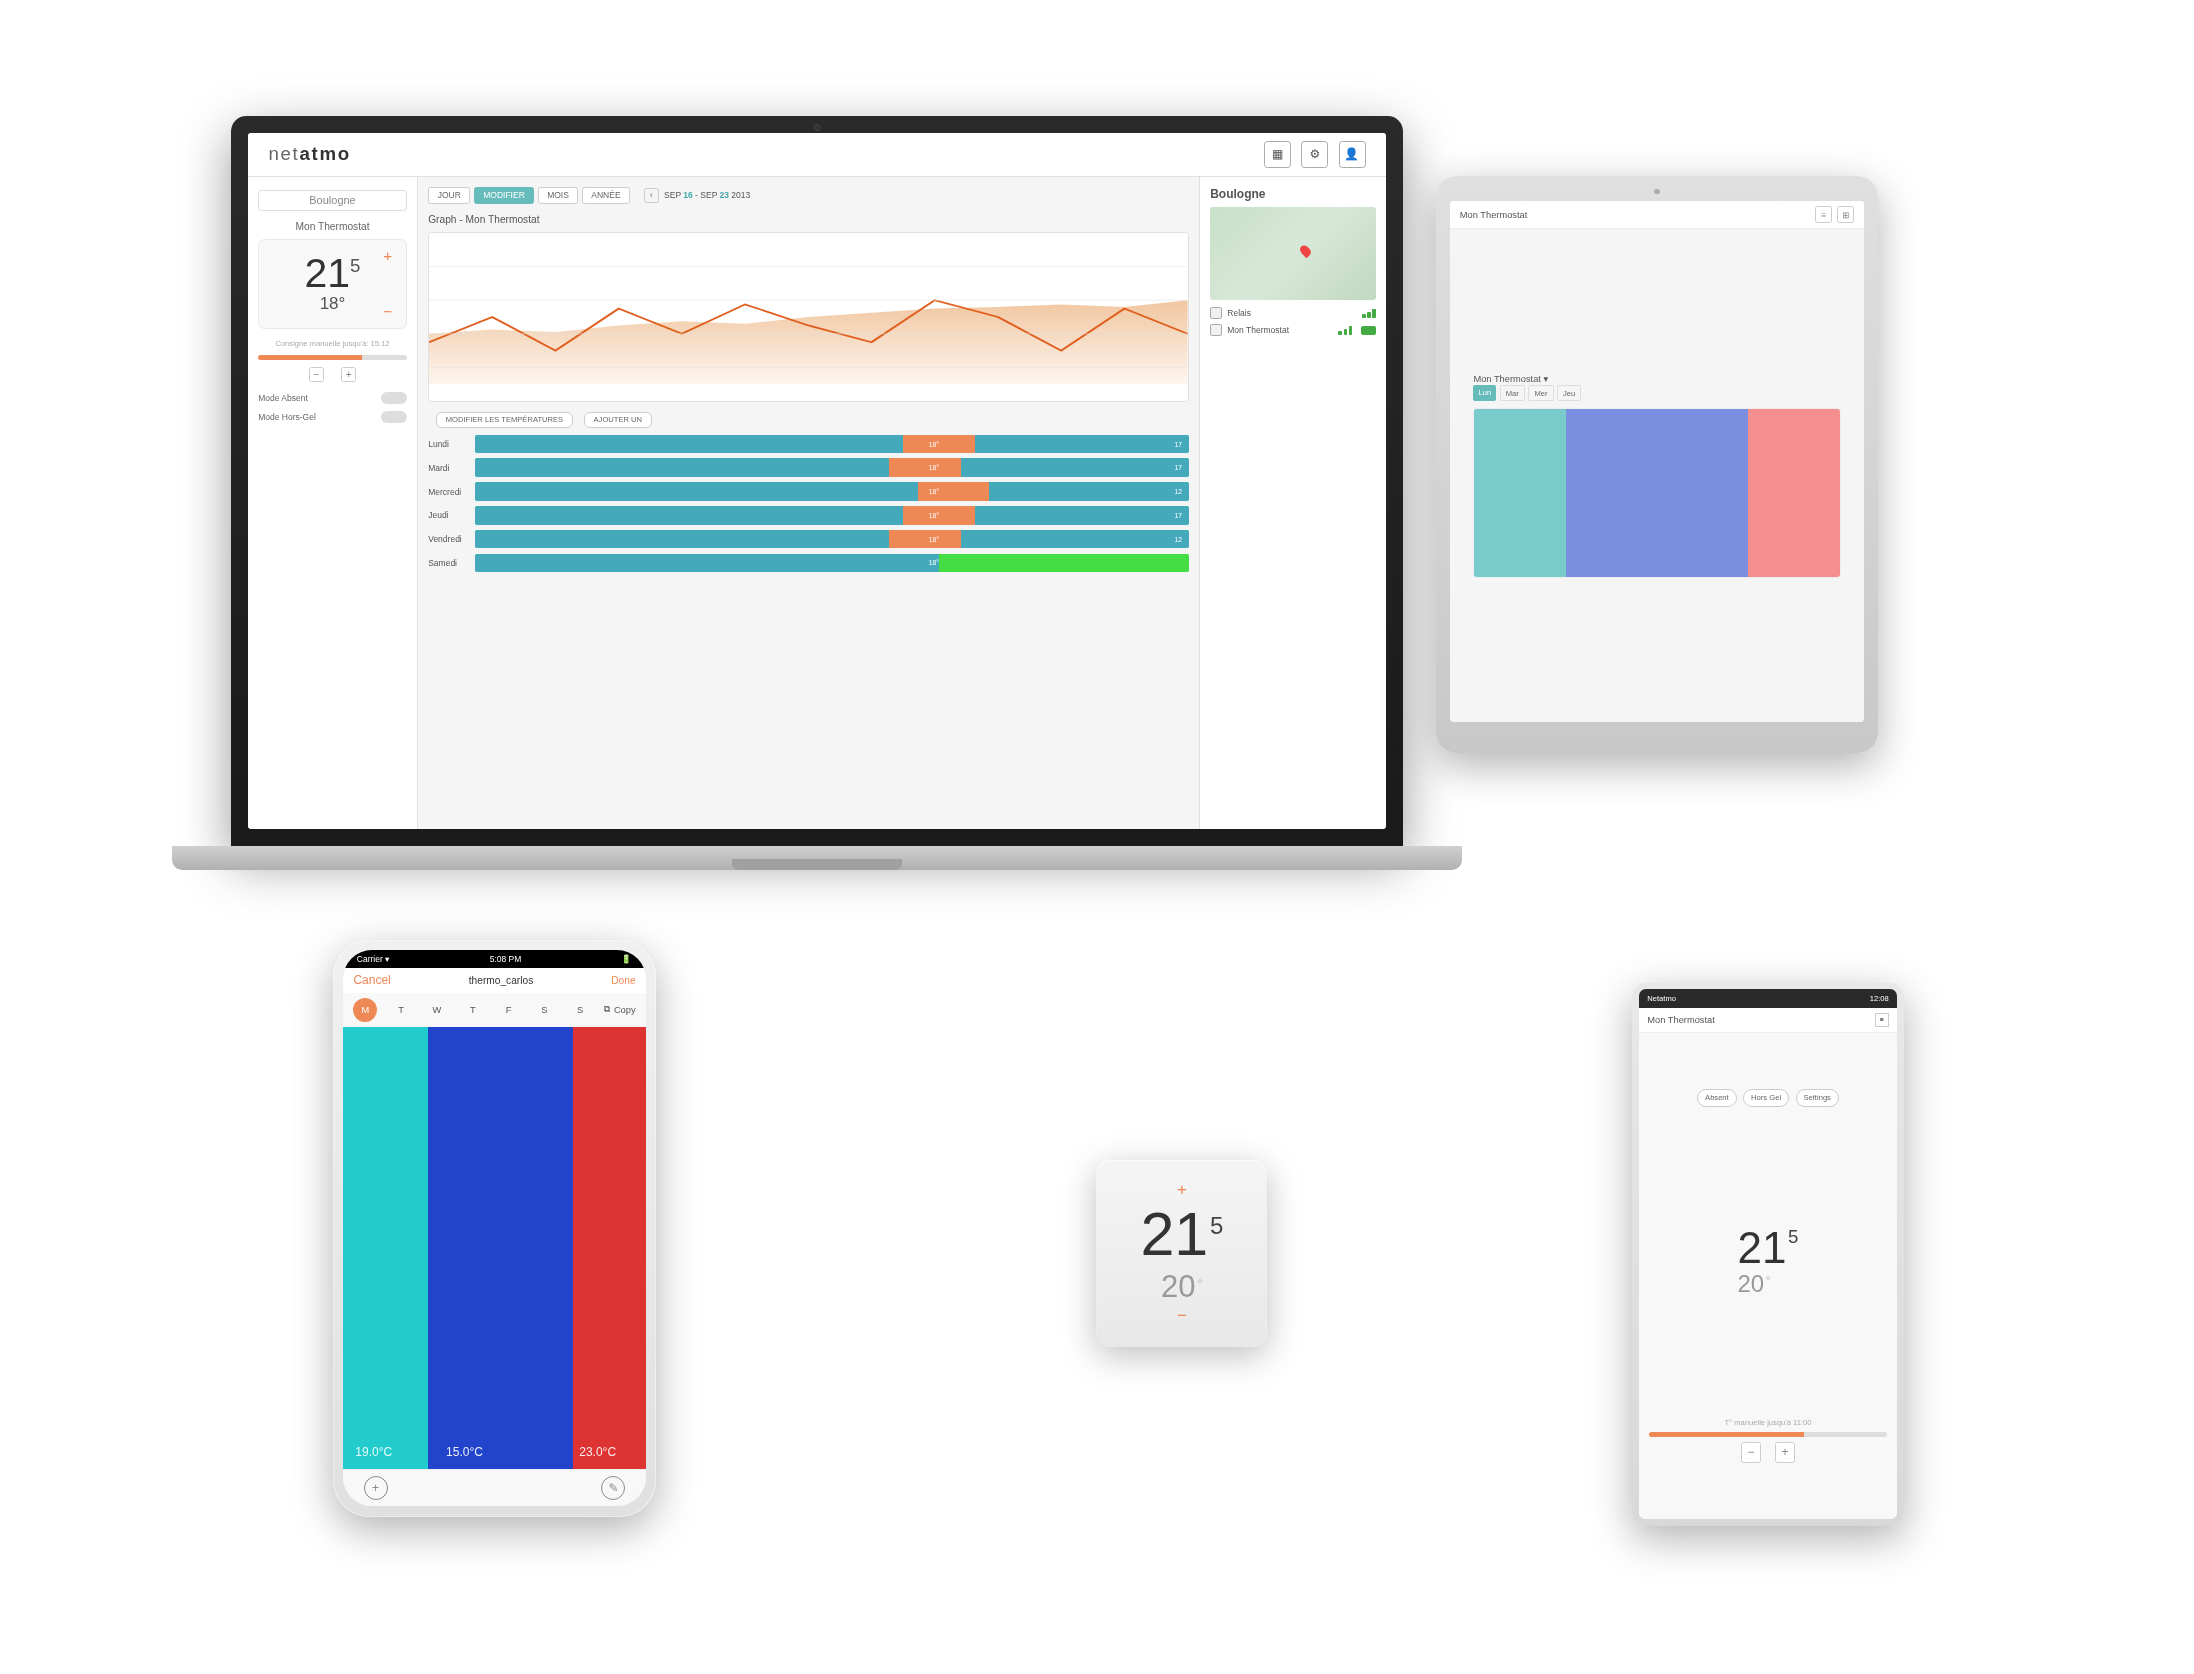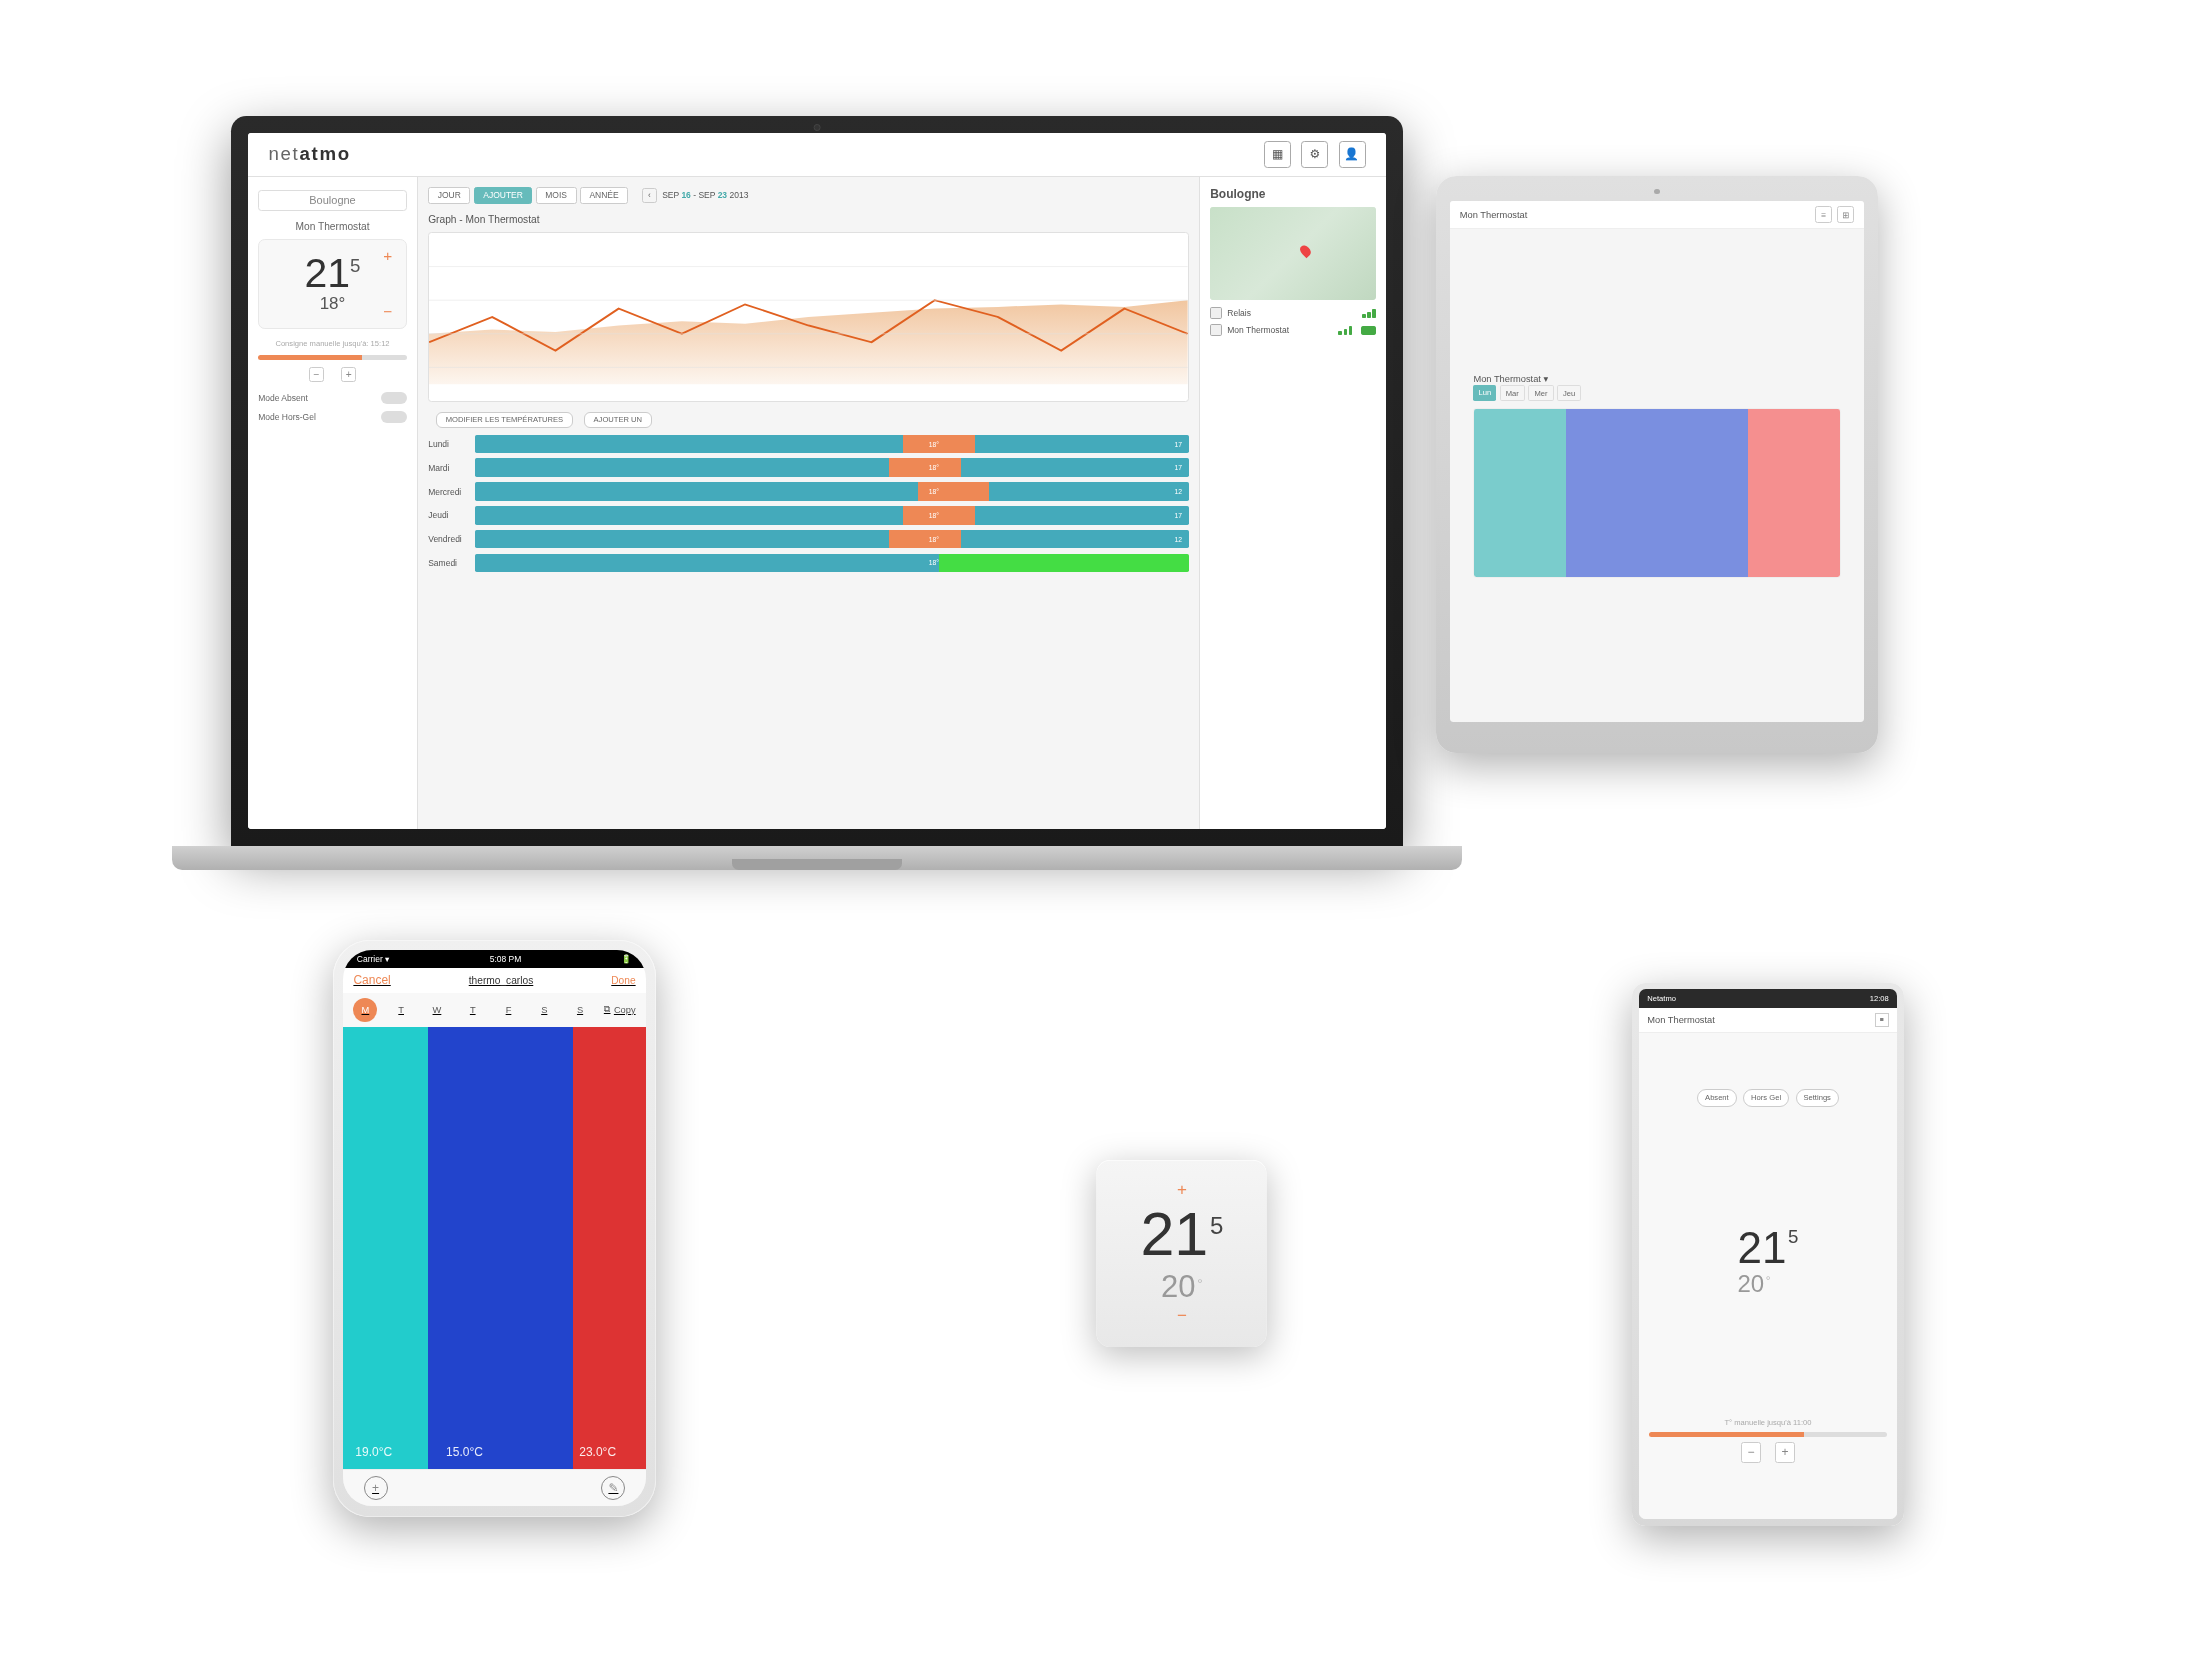--- a/index.html
+++ b/index.html
@@ -607,21 +607,20 @@
     }
 
     
     .iphone {
       position: absolute;
       bottom: 85px;
       left: 170px;
       width: 323px;
       height: 577px;
       z-index: 4;
-      text-decoration: underline;
     }
 
     .iphone-body {
       width: 100%;
       height: 100%;
       background: linear-gradient(180deg, #f0f0f0 0%, #e0e0e0 100%);
       border-radius: 37px;
       padding: 10.2px;
       box-shadow: 0 12.7px 42px rgba(0,0,0,0.3), inset 0 0 0 0.8px rgba(255,255,255,0.5);
     }
@@ -924,21 +923,21 @@
               </div>
               <div class="mode-item">
                 <span>Mode Hors-Gel</span>
                 <div class="toggle-btn"></div>
               </div>
             </div>
 
             <div class="center-panel">
               <div class="time-tabs">
                 <div class="time-tab">JOUR</div>
-                <div class="time-tab active">AJOUTER</div>
+                <div class="time-tab active">MODIFIER</div>
                 <div class="time-tab">MOIS</div>
                 <div class="time-tab">ANNÉE</div>
                 <div class="date-nav">
                   <div class="date-arrow">‹</div>
                   <span class="date-range">SEP <strong>16</strong> - SEP <strong>23</strong> 2013</span>
                 </div>
               </div>
 
               <div class="graph-title">Graph - Mon Thermostat</div>
 

